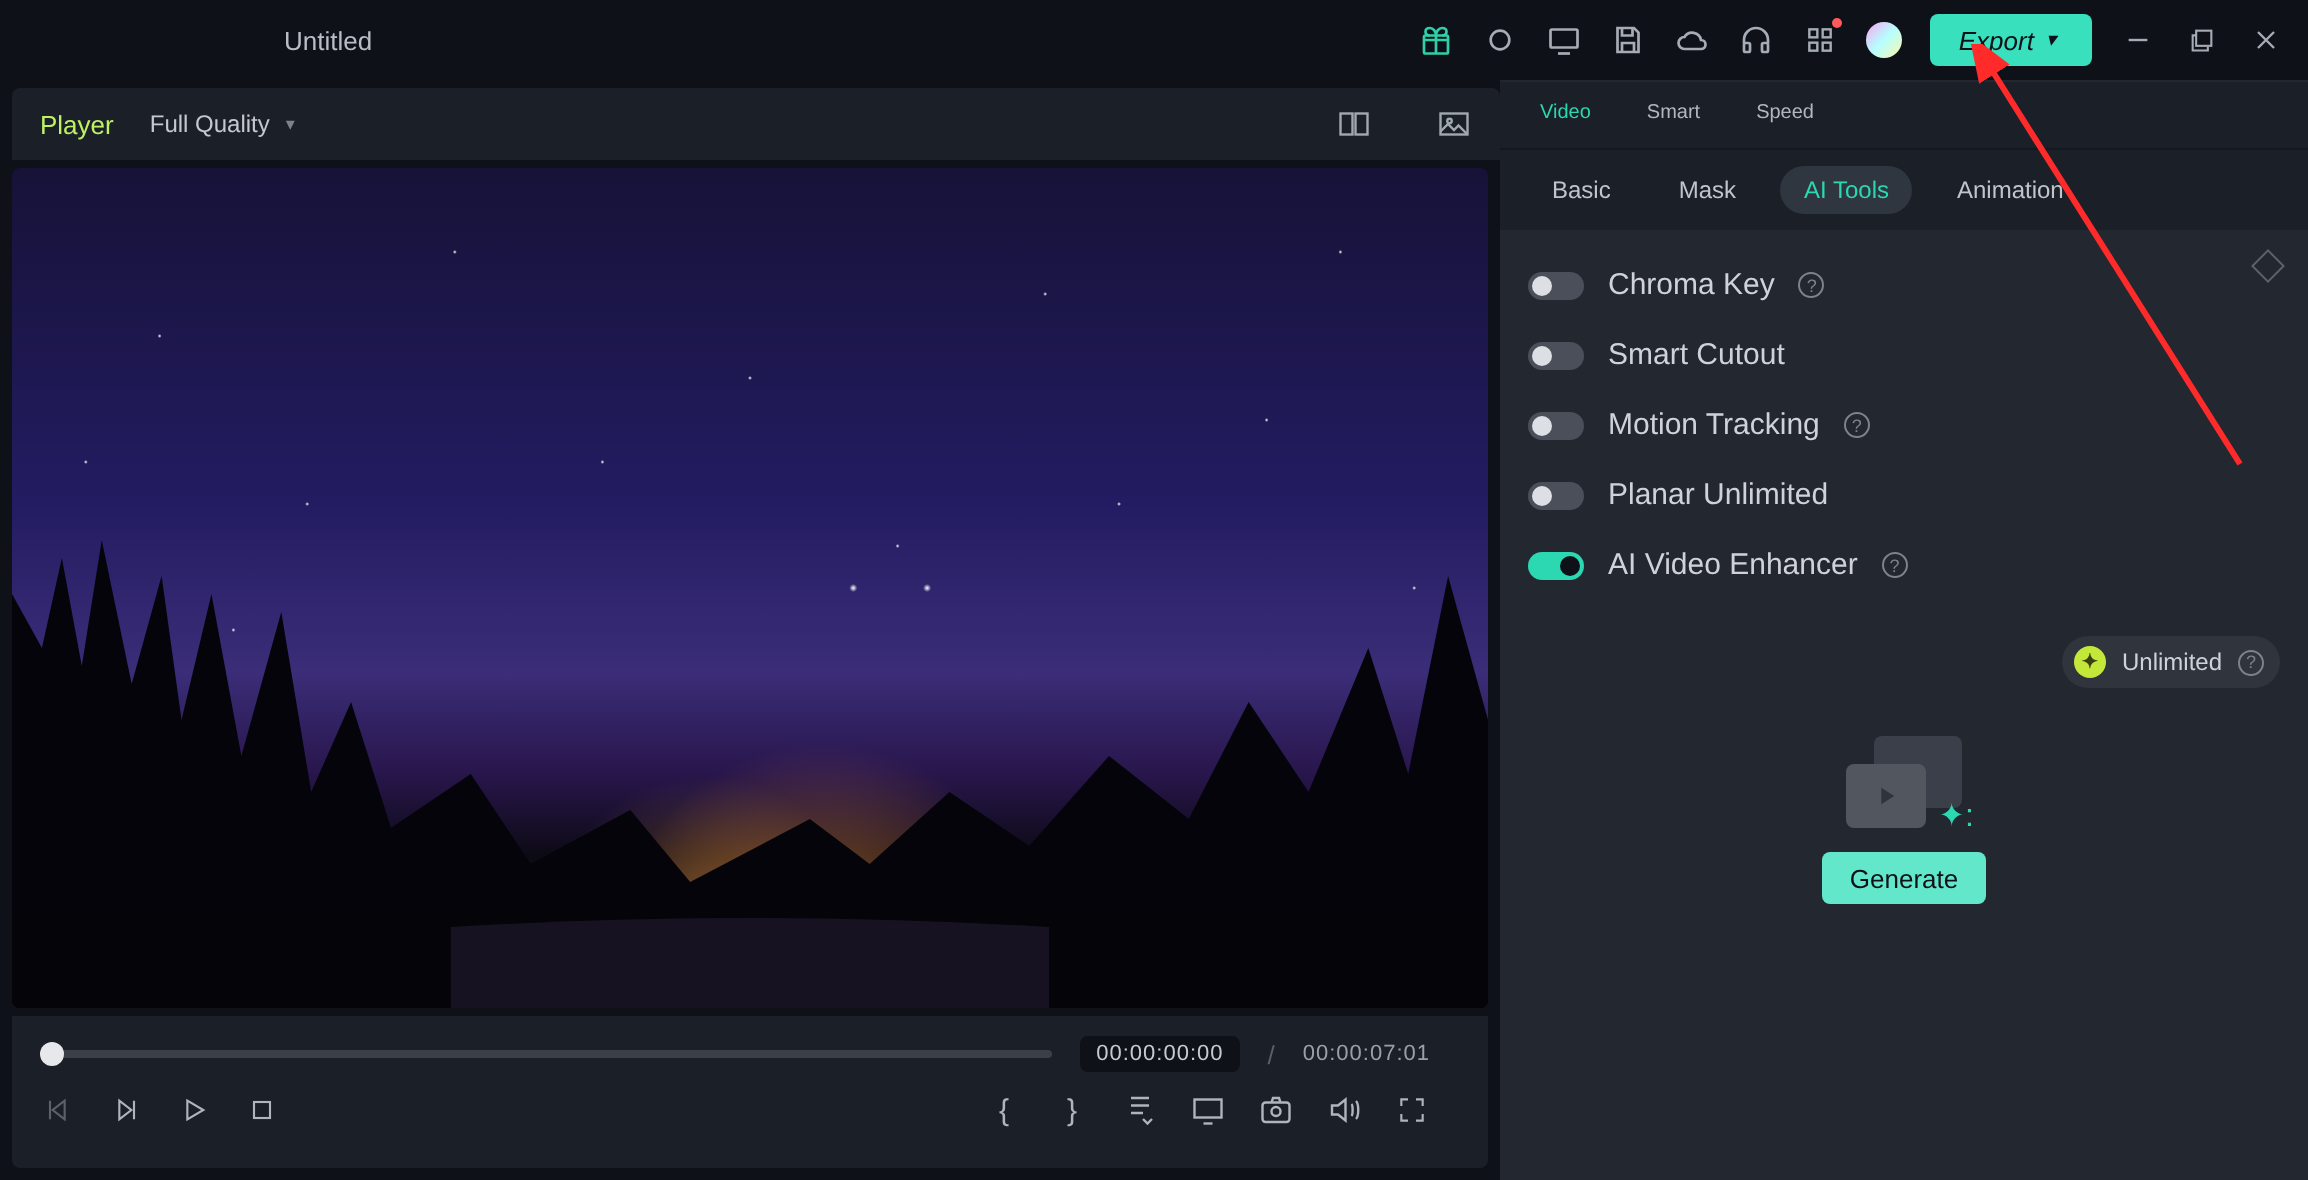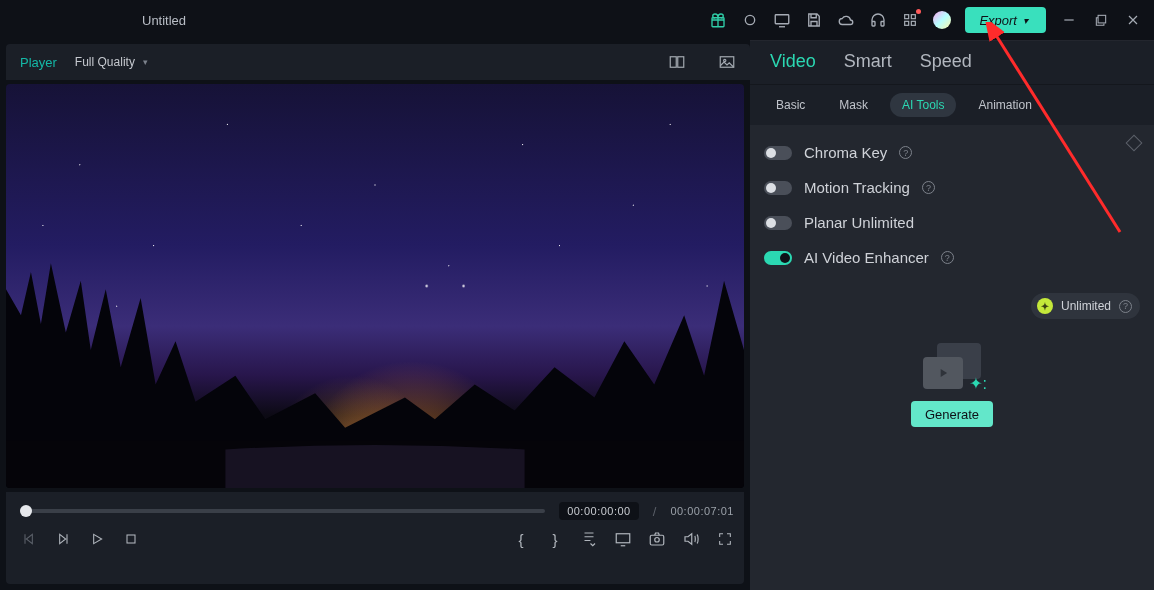--- a/index.html
+++ b/index.html
@@ -19,21 +19,21 @@
 .dot-badge::after{content:"";position:absolute;top:-2px;right:-2px;width:5px;height:5px;border-radius:50%;background:#ff5a5a;}
 .avatar{width:18px;height:18px;border-radius:50%;background:linear-gradient(135deg,#fca5f1,#b5ffff,#fff6a9);}
 
 
 .main { display:flex; height:calc(100% - 40px);}
 .player-col { width:750px; display:flex; flex-direction:column;}
 .right-col { flex:1; background:#1b1f27; display:flex; flex-direction:column; border-top:1px solid #23262e;}
 
 
 .player-header { height:36px; background:#1b1f27; border-radius:4px 4px 0 0; display:flex; align-items:center; padding:0 14px; gap:18px; margin:4px 0 0 6px;}
-.player-header .lbl { font-size:13px; color:#14b8a6;}
+.player-header .lbl { font-size:13px; color:#bef264;}
 .quality-sel { background:#1b1f27; font-size:12px; color:#c5c8ce; display:flex; align-items:center; gap:8px; cursor:pointer;}
 .quality-sel .chev{font-size:9px;color:#7c828c;}
 .player-header .spacer{flex:1;}
 .ph-icon{width:18px;height:18px;display:flex;align-items:center;justify-content:center;margin-left:14px;cursor:pointer;}
 .ph-icon svg{stroke:#a2a8b0;}
 
 
 .preview {flex:1; margin:4px 6px 0 6px; border-radius:4px; overflow:hidden; position:relative;
   background:
     radial-gradient(ellipse at 55% 92%, rgba(255,150,60,0.55), transparent 18%),
@@ -55,38 +55,38 @@
    radial-gradient(1px 1px at 75% 40%, #fff, transparent),
    radial-gradient(1px 1px at 90% 10%, #fff, transparent),
    radial-gradient(1px 1px at 15% 55%, #fff, transparent),
    radial-gradient(1px 1px at 5% 35%, #fff, transparent),
    radial-gradient(1px 1px at 95% 50%, #fff, transparent);}
 
 .trees{position:absolute;left:0;right:0;bottom:0;height:60%;}
 .trees svg{width:100%;height:100%;}
 
 
-.transport{height:92px;background:#1b1f27;margin:4px 6px 6px 6px;border-radius:0 0 4px 4px;padding:10px 10px 6px 14px;display:flex;flex-direction:column;gap:10px;}
+.transport{height:76px;background:#1b1f27;margin:4px 6px 6px 6px;border-radius:0 0 4px 4px;padding:10px 29px 6px 14px;display:flex;flex-direction:column;gap:10px;}
 .seekrow{display:flex;align-items:center;gap:14px;}
 .slider{flex:1;position:relative;height:4px;background:#3a3f48;border-radius:2px;}
 .slider .thumb{position:absolute;left:0;top:50%;transform:translate(0,-50%);width:12px;height:12px;background:#e6e8ec;border-radius:50%;}
 .tc{font-size:11px;letter-spacing:0.5px;}
 .tc.cur{background:#0e1117;border-radius:4px;padding:3px 8px;color:#c7cacf;}
 .tc.dur{color:#9aa0a8;}
 .sep{color:#5a5f68;font-size:13px;}
 .ctrls{display:flex;align-items:center;gap:16px;}
 .ctrls .left,.ctrls .right{display:flex;align-items:center;gap:16px;}
 .ctrls .mid{flex:1;}
 .cicon{width:18px;height:18px;display:flex;align-items:center;justify-content:center;cursor:pointer;}
 .cicon svg{stroke:#b0b5bc;fill:none;stroke-width:1.6;}
 .cicon.off svg{stroke:#5c616a;}
 
 
 .rp-tabs1{display:flex;gap:28px;padding:10px 20px 12px 20px;border-bottom:1px solid #14171d;}
-.rp-tabs1 .t{font-size:18px;color:#b2b7bf;cursor:pointer;}
+.rp-tabs1 .t{font-size:10px;color:#b2b7bf;cursor:pointer;}
 .rp-tabs1 .t.active{color:#2bd8b2;}
 .rp-tabs2{display:flex;gap:10px;padding:8px 14px;align-items:center;}
 .rp-tabs2 .t{font-size:12px;color:#c0c4cb;padding:5px 12px;border-radius:14px;cursor:pointer;}
 .rp-tabs2 .t.active{background:#2f3640;color:#2bd8b2;}
 .rp-body{flex:1;background:#23272f;border-radius:0;padding:10px 14px;overflow:auto; position:relative;}
 .toggle-row{display:flex;align-items:center;gap:12px;padding:9px 0;}
 .toggle{width:28px;height:14px;border-radius:8px;background:#4a4f59;position:relative;cursor:pointer;flex-shrink:0;}
 .toggle::after{content:"";position:absolute;width:10px;height:10px;background:#dcdfe4;border-radius:50%;top:2px;left:2px;transition:.15s;}
 .toggle.on{background:#2bd8b2;}
 .toggle.on::after{left:16px;background:#0e1117;}
@@ -305,20 +305,24 @@
     <div class="rp-body">
       <span class="diamond"></span>
 
       <div class="toggle-row">
           <span class="toggle"></span>
           <span class="toggle-label">Chroma Key</span>
           <span class="help">?</span>
         </div>
       <div class="toggle-row">
           <span class="toggle"></span>
+          <span class="toggle-label">Smart Cutout</span>
+        </div>
+      <div class="toggle-row">
+          <span class="toggle"></span>
           <span class="toggle-label">Motion Tracking</span>
           <span class="help">?</span>
         </div>
       <div class="toggle-row">
           <span class="toggle"></span>
           <span class="toggle-label">Planar Unlimited</span>
         </div>
       <div class="toggle-row">
           <span class="toggle on"></span>
           <span class="toggle-label">AI Video Enhancer</span>

